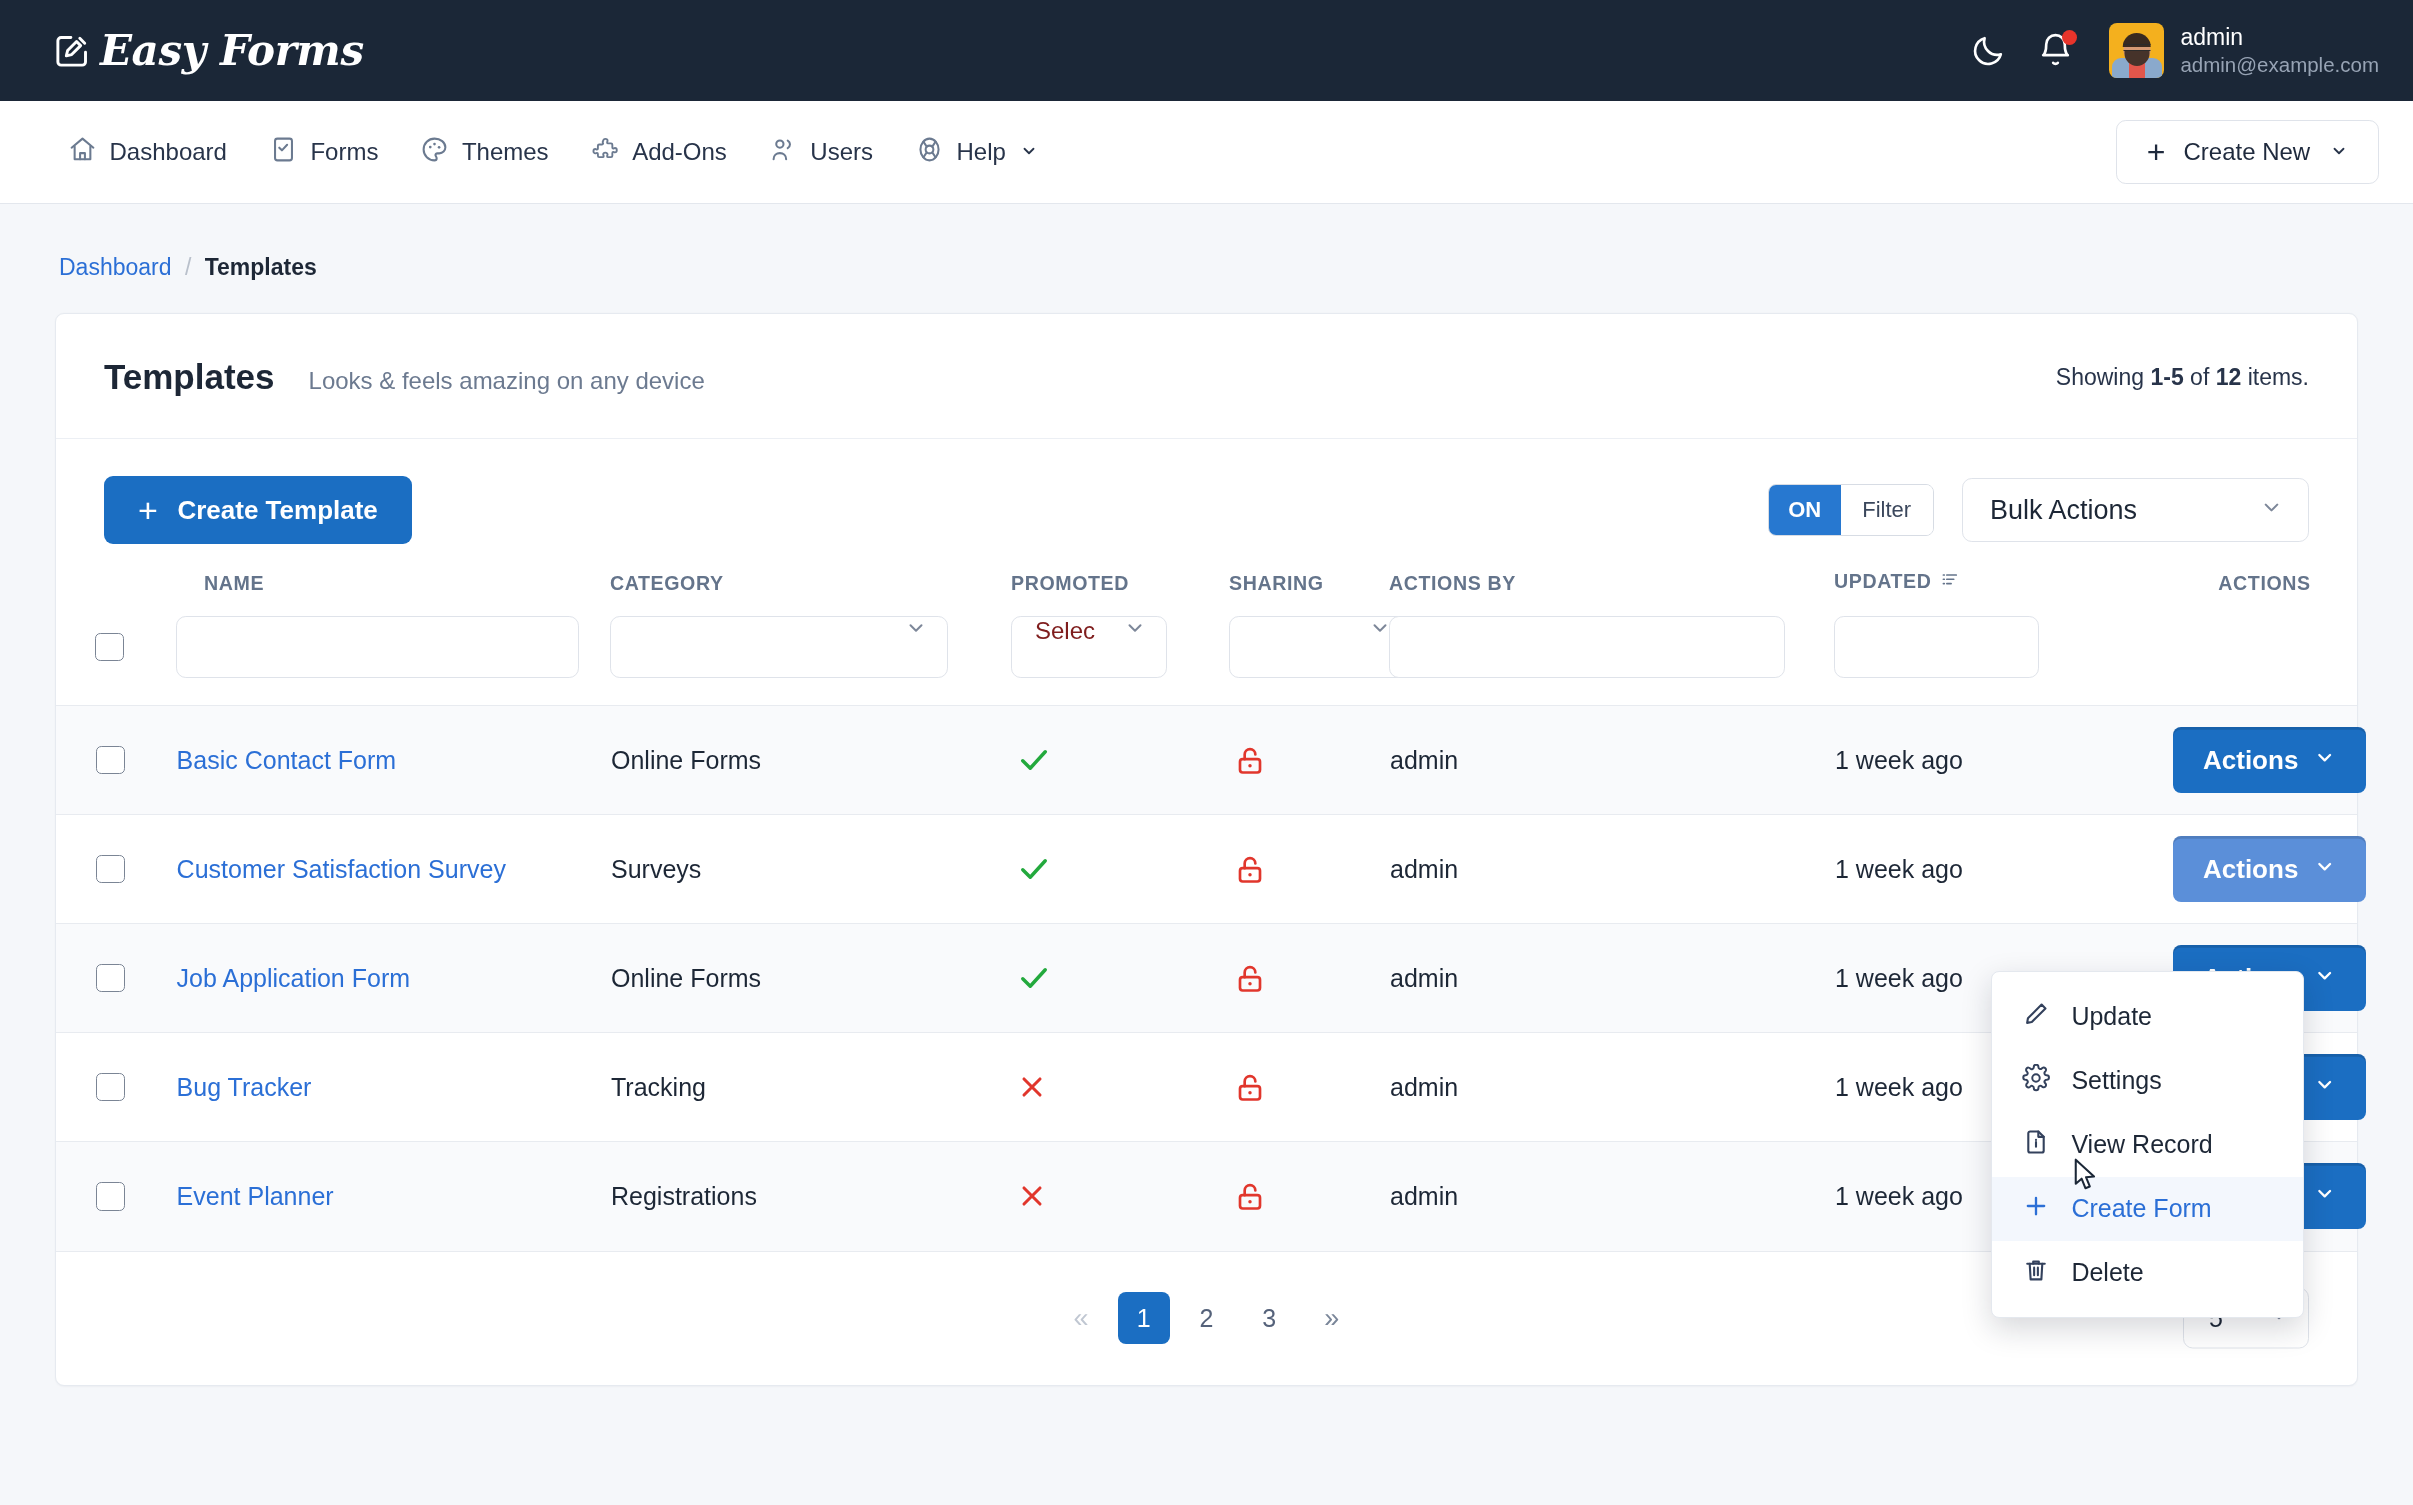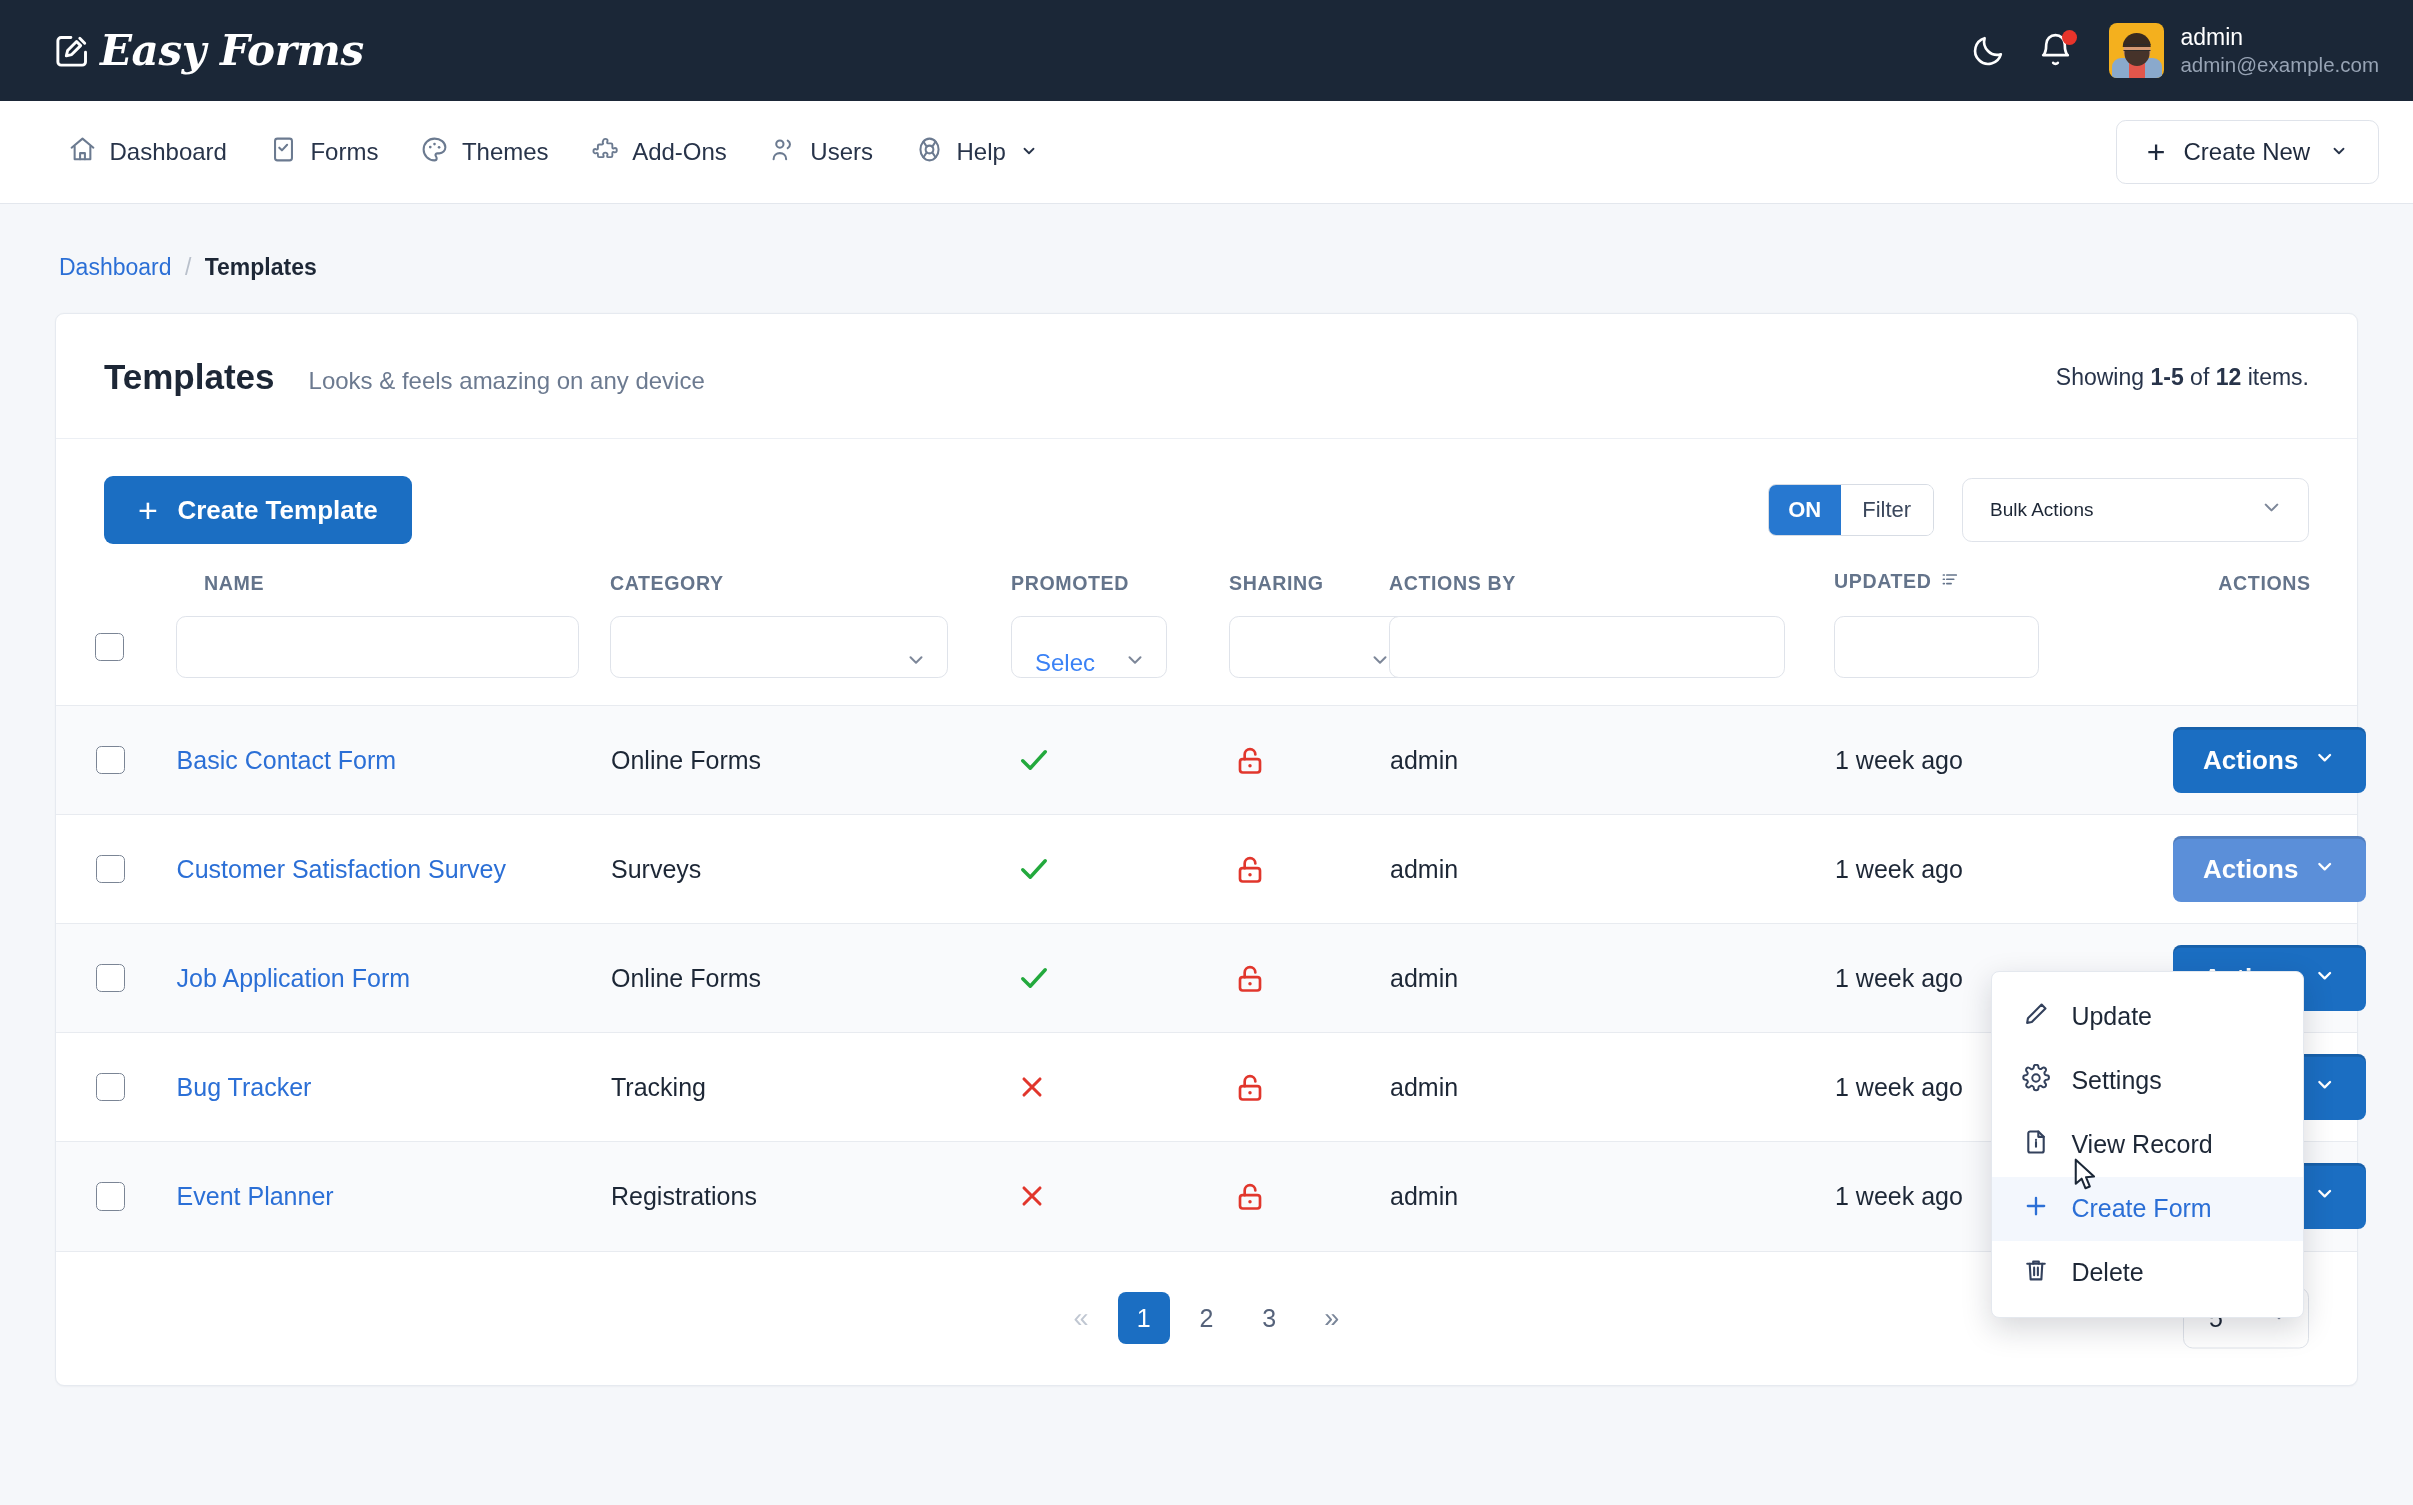--- a/index.html
+++ b/index.html
@@ -119,21 +119,21 @@
     background:#2778d0; color:#fff; font-size:22px; font-weight:bold;
     display:flex; align-items:center; padding:0 19.6px;
   }
   .toggle-off{
     background:#fff; color:#3b475c; font-size:22px;
     display:flex; align-items:center; padding:0 21.4px;
   }
   .select-box{
     display:flex; align-items:center; justify-content:space-between;
     border:0.9px solid #dfe3ea; border-radius:9.8px; background:#fff;
-    height:64px; padding:0 25px 0 27px; font-size:19px; color:#1d2736;
+    height:64px; padding:0 25px 0 27px; font-size:27px; color:#1d2736;
     min-width:347px;
   }
   .select-box svg{ width:23px; height:23px; color:#7d8799; flex:none; margin-left:14.2px;}
 
   
   table{ width:100%; border-collapse:collapse; table-layout:fixed; }
   th{
     text-align:left; font-size:19.6px; letter-spacing:0.6px; color:#64748b;
     font-weight:bold; padding:0 0 0 0; vertical-align:bottom;
   }
@@ -155,22 +155,22 @@
   .chk{
     width:28.5px; height:28.5px; border:1.4px solid #7b8595; border-radius:5.3px;
     background:#fff; display:block;
   }
   .chk-wrap{ padding-left:39px; }
   .f-input{
     height:62px; border:0.9px solid #dfe3ea; border-radius:9.8px; background:#fff;
   }
   .f-select{
     height:62px; border:0.9px solid #dfe3ea; border-radius:9.8px; background:#fff;
-    display:flex; align-items:flex-end; justify-content:space-between;
-    padding:0 19.6px 0 23px; font-size:24px; color:#3b82f6;
+    display:flex; align-items:flex-start; justify-content:space-between;
+    padding:0 19.6px 0 23px; font-size:24px; color:#7f1d1d;
   }
   .f-select svg{ width:22px; height:22px; color:#7d8799; }
   .w-name{ width:403px; margin-left:19.6px; }
   .w-cat { width:338px; }
   .w-prom{ width:156px; }
   .w-shar{ width:183px; }
   .w-upby{ width:396px; }
   .w-upd { width:205px; }
 
   tbody tr{ border-top:0.9px solid #e8ebf0; }

